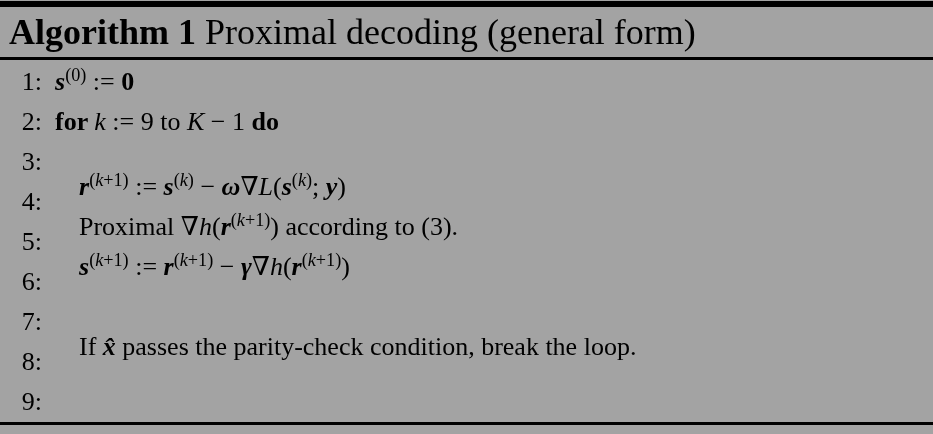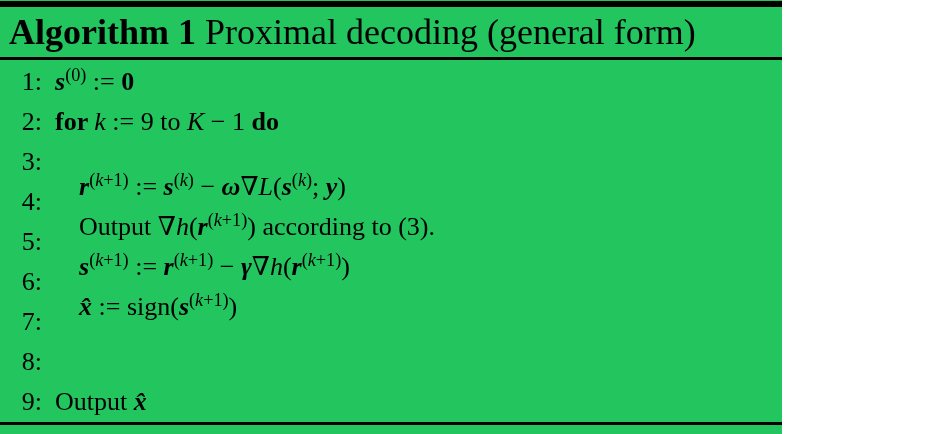--- a/index.html
+++ b/index.html
@@ -1,20 +1,20 @@
 <!DOCTYPE html>
 <html><head>
 <meta charset="utf-8">
 <style>
   html, body { margin: 0; padding: 0; background: #ffffff; }
   .algorithm {
-    width: 782px;
+    width: 933px;
     height: 434px;
     box-sizing: border-box;
-    background: #22c55e;
+    background: #a3a3a3;
     color: #000000;
     font-family: "Liberation Serif", "DejaVu Serif", serif;
     position: relative;
     overflow: hidden;
   }
   .rule { background: #000000; width: 933px; }
   .rule-thick { height: 6px; margin-top: 1px; }
   .rule-thin  { height: 3px; }
   .algo-header {
     font-size: 36px;
@@ -54,21 +54,21 @@
 <body>
 
 <div class="algorithm">
   <div class="rule rule-thick"></div>
   <div class="algo-header"><span class="label">Algorithm 1</span><span> Proximal decoding (general form)</span></div>
   <div class="rule rule-thin"></div>
   <div class="algo-body">
       <div class="line"><span class="num">1:</span><span class="content"><span class="seg-bi">s</span><span class="seg-sup">(0)</span><span class="seg-rm"> := </span><span class="seg-b">0</span></span></div>
       <div class="line"><span class="num">2:</span><span class="content"><span class="seg-b">for </span><span class="seg-i">k</span><span class="seg-rm"> := 9 to </span><span class="seg-i">K</span><span class="seg-rm"> − 1 </span><span class="seg-b">do</span></span></div>
       <div class="line indent"><span class="num">3:</span><span class="content"><span class="seg-bi">r</span><span class="seg-sup">(</span><span class="seg-supi">k</span><span class="seg-sup">+1)</span><span class="seg-rm"> := </span><span class="seg-bi">s</span><span class="seg-sup">(</span><span class="seg-supi">k</span><span class="seg-sup">)</span><span class="seg-rm"> − </span><span class="seg-bi">ω</span><span class="seg-rm">∇</span><span class="seg-i">L</span><span class="seg-rm">(</span><span class="seg-bi">s</span><span class="seg-sup">(</span><span class="seg-supi">k</span><span class="seg-sup">)</span><span class="seg-rm">; </span><span class="seg-bi">y</span><span class="seg-rm">)</span></span></div>
-      <div class="line indent"><span class="num">4:</span><span class="content"><span class="seg-rm">Output ∇</span><span class="seg-i">h</span><span class="seg-rm">(</span><span class="seg-bi">r</span><span class="seg-sup">(</span><span class="seg-supi">k</span><span class="seg-sup">+1)</span><span class="seg-rm">) according to (3).</span></span></div>
+      <div class="line indent"><span class="num">4:</span><span class="content"><span class="seg-rm">Proximal ∇</span><span class="seg-i">h</span><span class="seg-rm">(</span><span class="seg-bi">r</span><span class="seg-sup">(</span><span class="seg-supi">k</span><span class="seg-sup">+1)</span><span class="seg-rm">) according to (3).</span></span></div>
       <div class="line indent"><span class="num">5:</span><span class="content"><span class="seg-bi">s</span><span class="seg-sup">(</span><span class="seg-supi">k</span><span class="seg-sup">+1)</span><span class="seg-rm"> := </span><span class="seg-bi">r</span><span class="seg-sup">(</span><span class="seg-supi">k</span><span class="seg-sup">+1)</span><span class="seg-rm"> − </span><span class="seg-bi">γ</span><span class="seg-rm">∇</span><span class="seg-i">h</span><span class="seg-rm">(</span><span class="seg-bi">r</span><span class="seg-sup">(</span><span class="seg-supi">k</span><span class="seg-sup">+1)</span><span class="seg-rm">)</span></span></div>
-      <div class="line indent"><span class="num">6:</span><span class="content"><span class="seg-bi">x̂</span><span class="seg-rm"> := sign(</span><span class="seg-bi">s</span><span class="seg-sup">(</span><span class="seg-supi">k</span><span class="seg-sup">+1)</span><span class="seg-rm">)</span></span></div>
-      <div class="line indent"><span class="num">7:</span></div>
+      <div class="line indent"><span class="num">6:</span></div>
+      <div class="line indent"><span class="num">7:</span><span class="content"><span class="seg-rm">If </span><span class="seg-bi">x̂</span><span class="seg-rm"> passes the parity-check condition, break the loop.</span></span></div>
       <div class="line"><span class="num">8:</span></div>
-      <div class="line"><span class="num">9:</span><span class="content"><span class="seg-rm">Output </span><span class="seg-bi">x̂</span></span></div>
+      <div class="line"><span class="num">9:</span></div>
     </div>
   <div class="rule rule-thin"></div>
 </div>
 
 </body></html>

